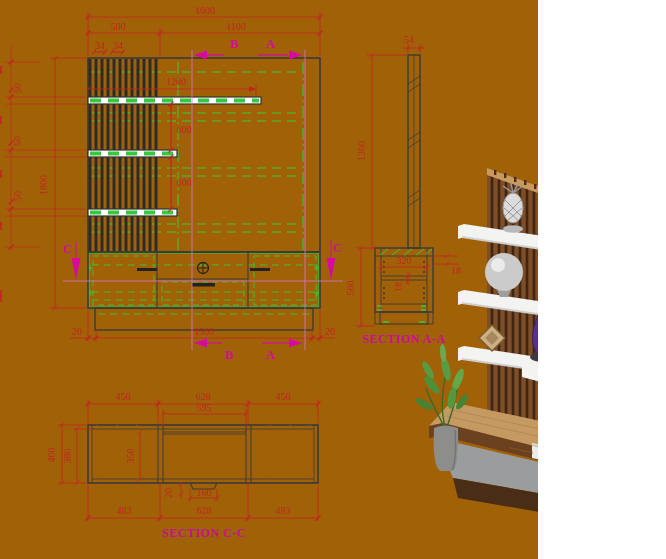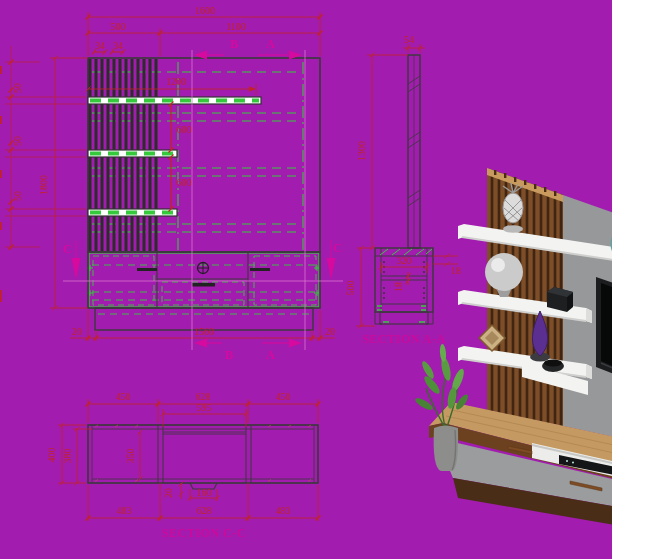--- a/index.html
+++ b/index.html
@@ -1,16 +1,16 @@
 <!DOCTYPE html>
 <html><head>
 <meta charset="utf-8">
 <style>
   html,body{margin:0;padding:0;background:#ffffff;}
-  #stage{position:relative;width:612px;height:559px;background:#a21caf;overflow:hidden;}
+  #stage{position:relative;width:538px;height:559px;background:#a16207;overflow:hidden;}
   svg{display:block;}
   text{font-family:"Liberation Serif",serif;}
   .t{font-size:10px;fill:#c22424;}
   .mg{font-size:12.5px;font-weight:bold;fill:#d60a9e;}
   .ttl{font-size:12px;font-weight:bold;fill:#cc0a9c;letter-spacing:.5px;}
 </style>
 </head>
 <body>
 
 <div id="stage">

